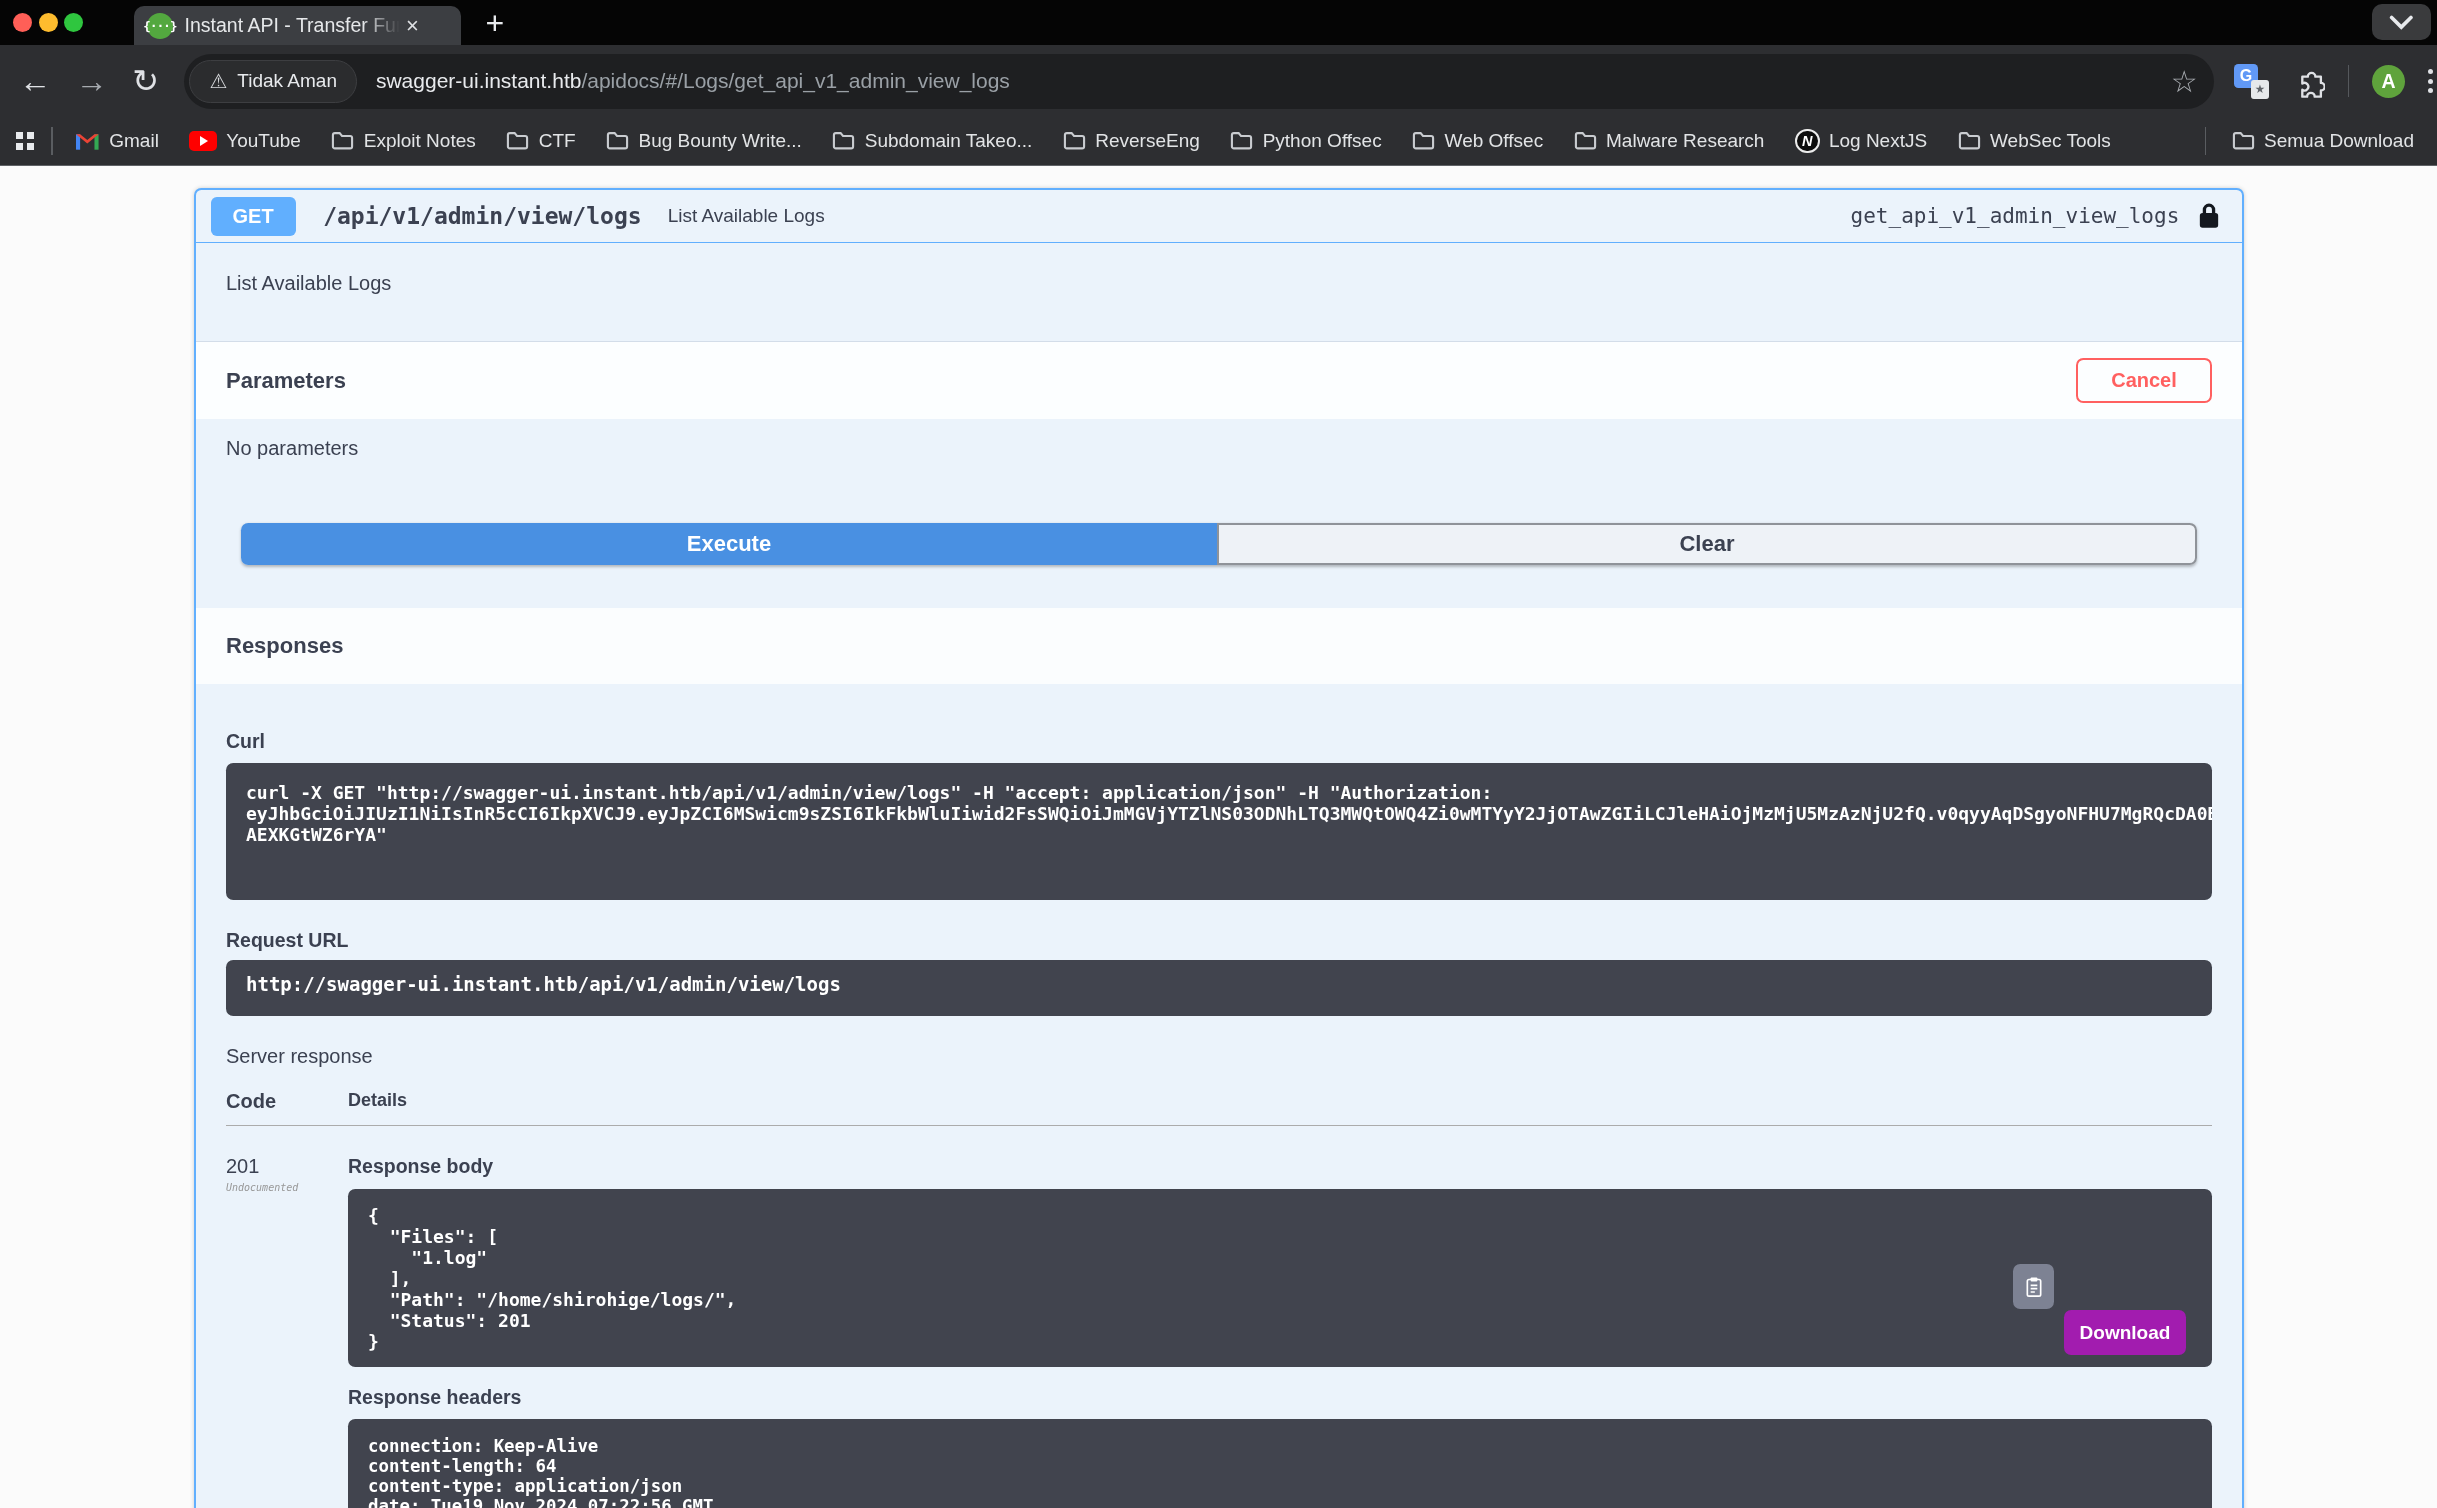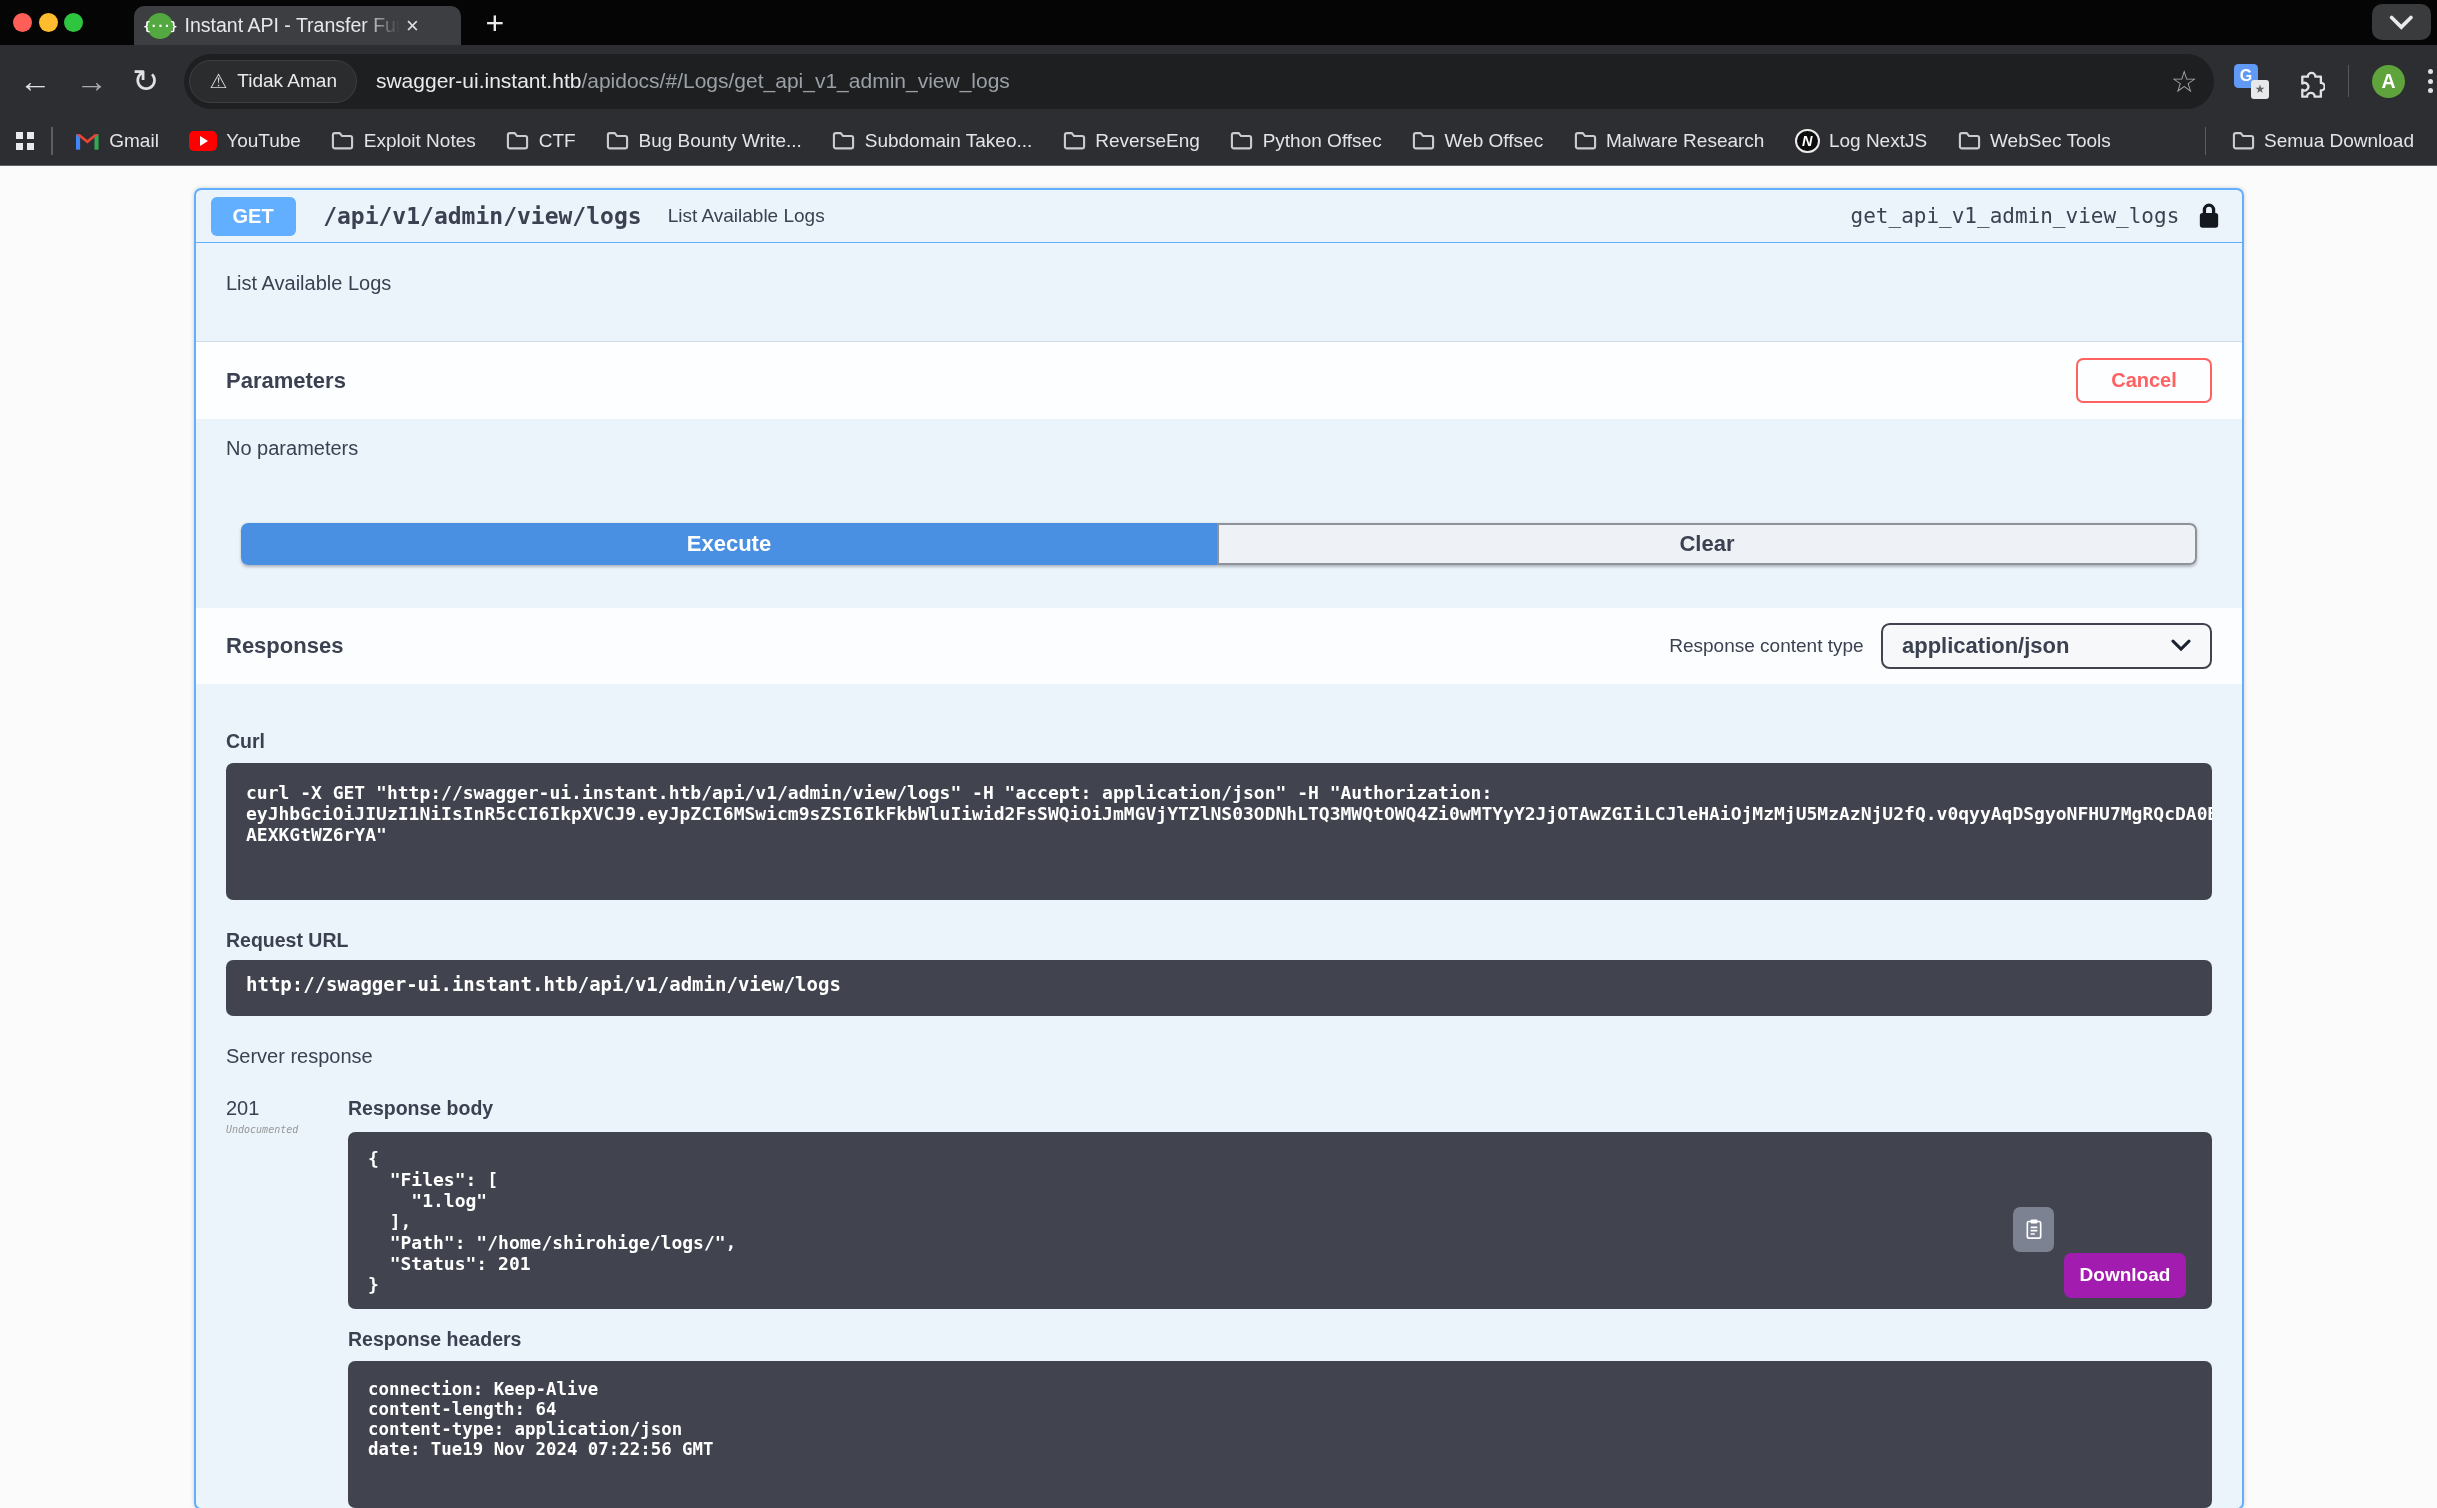--- a/index.html
+++ b/index.html
@@ -303,42 +303,37 @@
 
     <div class="params-body">No parameters</div>
 
     <div class="exec-row">
       <button class="btn-execute">Execute</button>
       <button class="btn-clear">Clear</button>
     </div>
 
     <div class="resp-head">
       <span class="sec-title">Responses</span>
-      <span class="ct-wrap">
-        <span class="ct-label">Response content type</span>
-        <span class="ct-select">
-          <span>application/json</span>
-          <svg width="20" height="12.3" viewBox="0 0 20 12">
-              <path d="M2 2 l8 8 8-8" stroke="#1c2330" stroke-width="3" fill="none" stroke-linecap="round"></path>
-            </svg>
-        </span>
-      </span>
     </div>
 
     <div class="resp-body">
       <div class="blk-label">Curl</div>
       <div class="codeblock curl-block"><span>curl -X GET "http://swagger-ui.instant.htb/api/v1/admin/view/logs" -H "accept: application/json" -H "Authorization:</span>
 <span>eyJhbGciOiJIUzI1NiIsInR5cCI6IkpXVCJ9.eyJpZCI6MSwicm9sZSI6IkFkbWluIiwid2FsSWQiOiJmMGVjYTZlNS03ODNhLTQ3MWQtOWQ4Zi0wMTYyY2JjOTAwZGIiLCJleHAiOjMzMjU5MzAzNjU2fQ.v0qyyAqDSgyoNFHU7MgRQcDA0Bw99_8</span>
 <span>AEXKGtWZ6rYA"</span></div>
 
       <div class="blk-label requrl-label">Request URL</div>
       <div class="codeblock requrl-block">http://swagger-ui.instant.htb/api/v1/admin/view/logs</div>
 
       <div class="srv-resp">Server response</div>
 
+      <div class="rtable-head">
+        <span class="col-code th-code">Code</span>
+        <span class="th-details">Details</span>
+      </div>
 
       <div class="rtable-row">
         <span class="col-code">
           <div class="code-val">201</div>
           <div class="code-note">Undocumented</div>
         </span>
         <span class="col-details">
           <div class="blk-label">Response body</div>
           <div class="codeblock json-block"><span>{</span>
 <span>  "Files": [</span>

